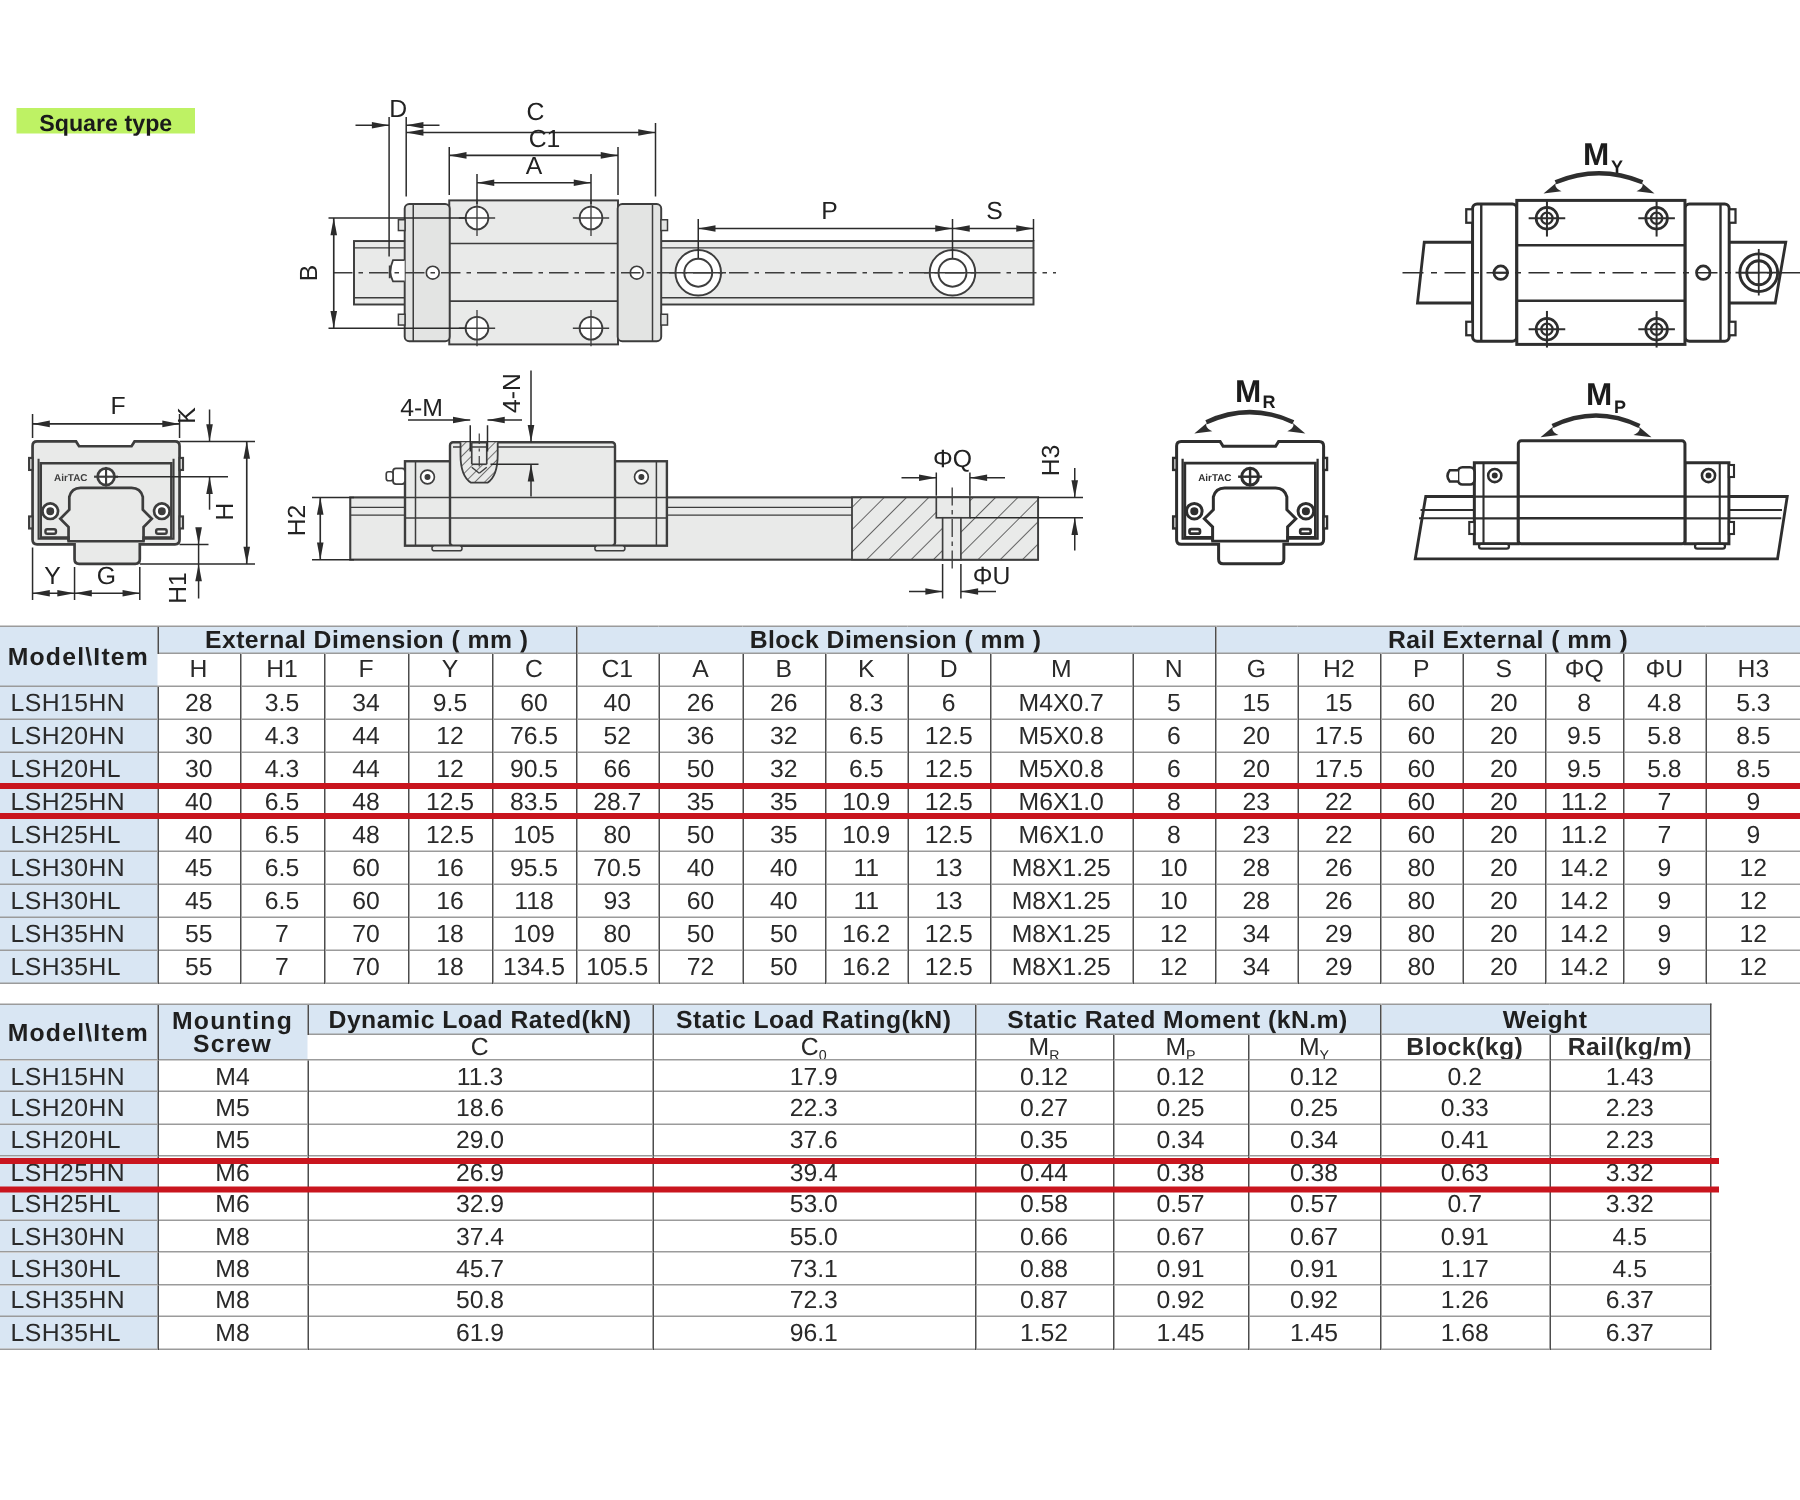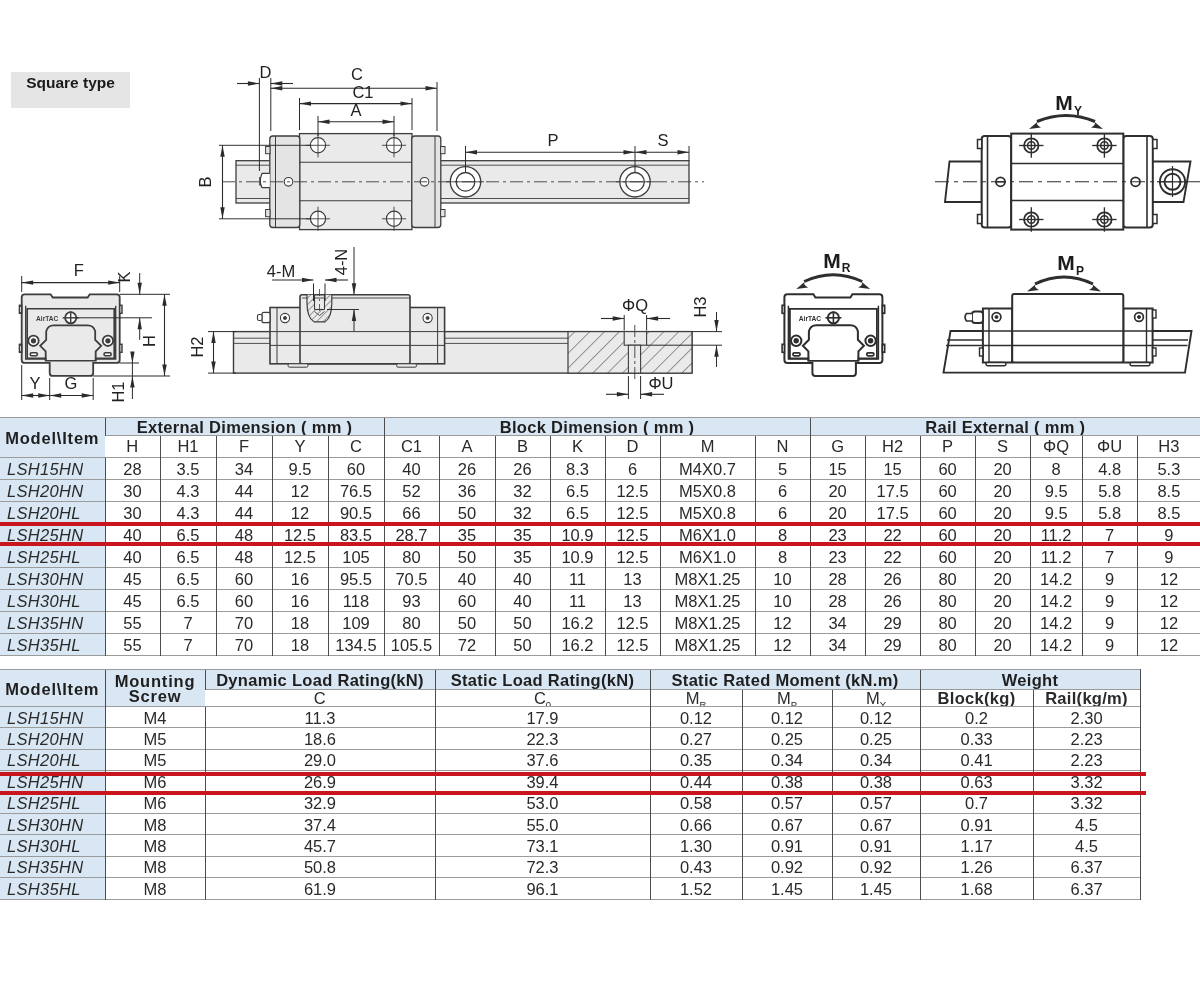--- a/index.html
+++ b/index.html
@@ -1,29 +1,29 @@
 <!DOCTYPE html>
 <html><head><meta charset="utf-8"><style>
 html,body{margin:0;padding:0;}
 body{width:1200px;height:1000px;position:relative;background:#fff;font-family:"Liberation Sans",sans-serif;overflow:hidden;}
-#sq{position:absolute;left:11px;top:72px;width:119px;height:36px;background:#e5e5e5;font-weight:bold;font-size:15.5px;color:#1a1a1a;text-align:center;line-height:21px;}
+#sq{position:absolute;left:11px;top:72px;width:119px;height:17px;background:#bef264;font-weight:bold;font-size:15.5px;color:#1a1a1a;text-align:center;line-height:21px;}
 #dw{position:absolute;left:0;top:0;}
 .tb{position:absolute;border-collapse:collapse;table-layout:fixed;color:#2a2a2a;}
 #t1{left:0;top:417px;width:1200px;}
 #t2{left:0;top:669px;width:1140px;}
 .tb td{border-left:1px solid #4d4d4d;border-top:1px solid #9b9b9b;text-align:center;padding:0;overflow:hidden;white-space:nowrap;}
 .tb td:first-child{border-left:none;}
 #t2 tr td:last-child{border-right:1px solid #4d4d4d;}
 .tb tr:first-child td{border-top:1px solid #9b9b9b;}
 .tb{border-bottom:1px solid #9b9b9b;}
 #t1 tr.h1{height:18px;} #t1 tr.h2{height:22px;} #t1 tr.dr{height:22px;}
 #t2 tr.h1{height:20px;} #t2 tr.h2{height:17px;} #t2 tr.dr{height:21.4px;}
 .tt{background:#d9e6f3;font-weight:bold;font-size:16.5px;color:#1f1f1f;letter-spacing:0.3px;line-height:15px;}
 .mi{background:#d9e6f3;font-weight:bold;font-size:16px;color:#1f1f1f;line-height:1.12;letter-spacing:0.8px;margin-top:36px;}
-.mc{background:#d9e6f3;text-align:left !important;padding:2px 0 0 7px !important;letter-spacing:0.3px;font-style:italic;}
+.mc{background:#d9e6f3;text-align:left !important;padding:2px 0 0 7px !important;letter-spacing:0.3px;}
 .tb td{font-size:16.5px;line-height:15px;padding-top:2px;}
 .h2 td{font-size:16.5px;line-height:13px;padding-top:0;}
 .bw{font-weight:bold;font-size:16px;letter-spacing:0.3px;}
 .tb sub{font-size:9.5px;line-height:0;vertical-align:-3.5px;}
 .red{position:absolute;left:0;height:3.6px;background:#c9151e;}
 </style></head>
 <body>
 <div id="sq">Square type</div>
 <svg id="dw" width="1200" height="412" viewBox="0 0 1200 412">
 <defs>
@@ -600,21 +600,21 @@
       <col style="width:92px">
       <col style="width:90px">
       <col style="width:88px">
       <col style="width:113px">
       <col style="width:107px">
     </colgroup>
     <tbody>
       <tr class="h1">
         <td rowspan="2" class="mi">Model\Item</td>
         <td rowspan="2" class="mi">Mounting<br>Screw</td>
-        <td class="tt">Dynamic Load Rating(kN)</td>
+        <td class="tt">Dynamic Load Rated(kN)</td>
         <td class="tt">Static Load Rating(kN)</td>
         <td colspan="3" class="tt">Static Rated Moment (kN.m)</td>
         <td colspan="2" class="tt">Weight</td>
       </tr>
       <tr class="h2">
         <td>C</td>
         <td>C<sub>0</sub></td>
         <td>M<sub>R</sub></td>
         <td>M<sub>P</sub></td>
         <td>M<sub>Y</sub></td>
@@ -623,21 +623,21 @@
       </tr>
       <tr class="dr">
         <td class="mc">LSH15HN</td>
         <td>M4</td>
         <td>11.3</td>
         <td>17.9</td>
         <td>0.12</td>
         <td>0.12</td>
         <td>0.12</td>
         <td>0.2</td>
-        <td>2.30</td>
+        <td>1.43</td>
       </tr>
       <tr class="dr">
         <td class="mc">LSH20HN</td>
         <td>M5</td>
         <td>18.6</td>
         <td>22.3</td>
         <td>0.27</td>
         <td>0.25</td>
         <td>0.25</td>
         <td>0.33</td>
@@ -685,32 +685,32 @@
         <td>0.67</td>
         <td>0.67</td>
         <td>0.91</td>
         <td>4.5</td>
       </tr>
       <tr class="dr">
         <td class="mc">LSH30HL</td>
         <td>M8</td>
         <td>45.7</td>
         <td>73.1</td>
-        <td>1.30</td>
+        <td>0.88</td>
         <td>0.91</td>
         <td>0.91</td>
         <td>1.17</td>
         <td>4.5</td>
       </tr>
       <tr class="dr">
         <td class="mc">LSH35HN</td>
         <td>M8</td>
         <td>50.8</td>
         <td>72.3</td>
-        <td>0.43</td>
+        <td>0.87</td>
         <td>0.92</td>
         <td>0.92</td>
         <td>1.26</td>
         <td>6.37</td>
       </tr>
       <tr class="dr">
         <td class="mc">LSH35HL</td>
         <td>M8</td>
         <td>61.9</td>
         <td>96.1</td>

